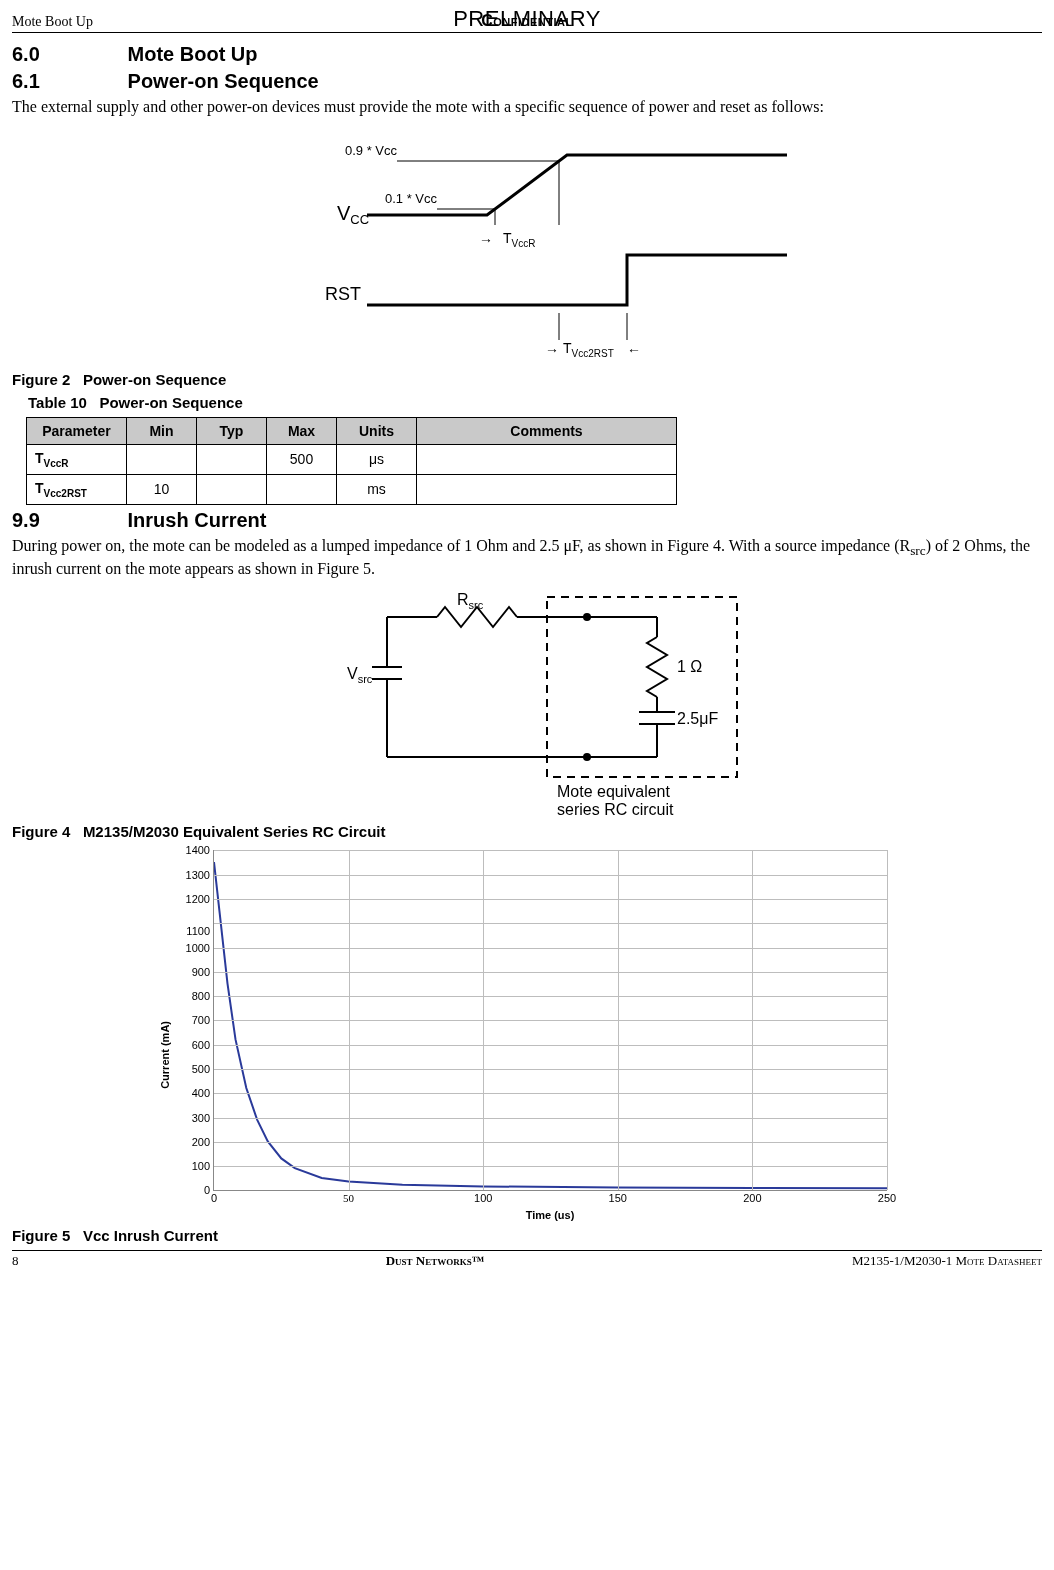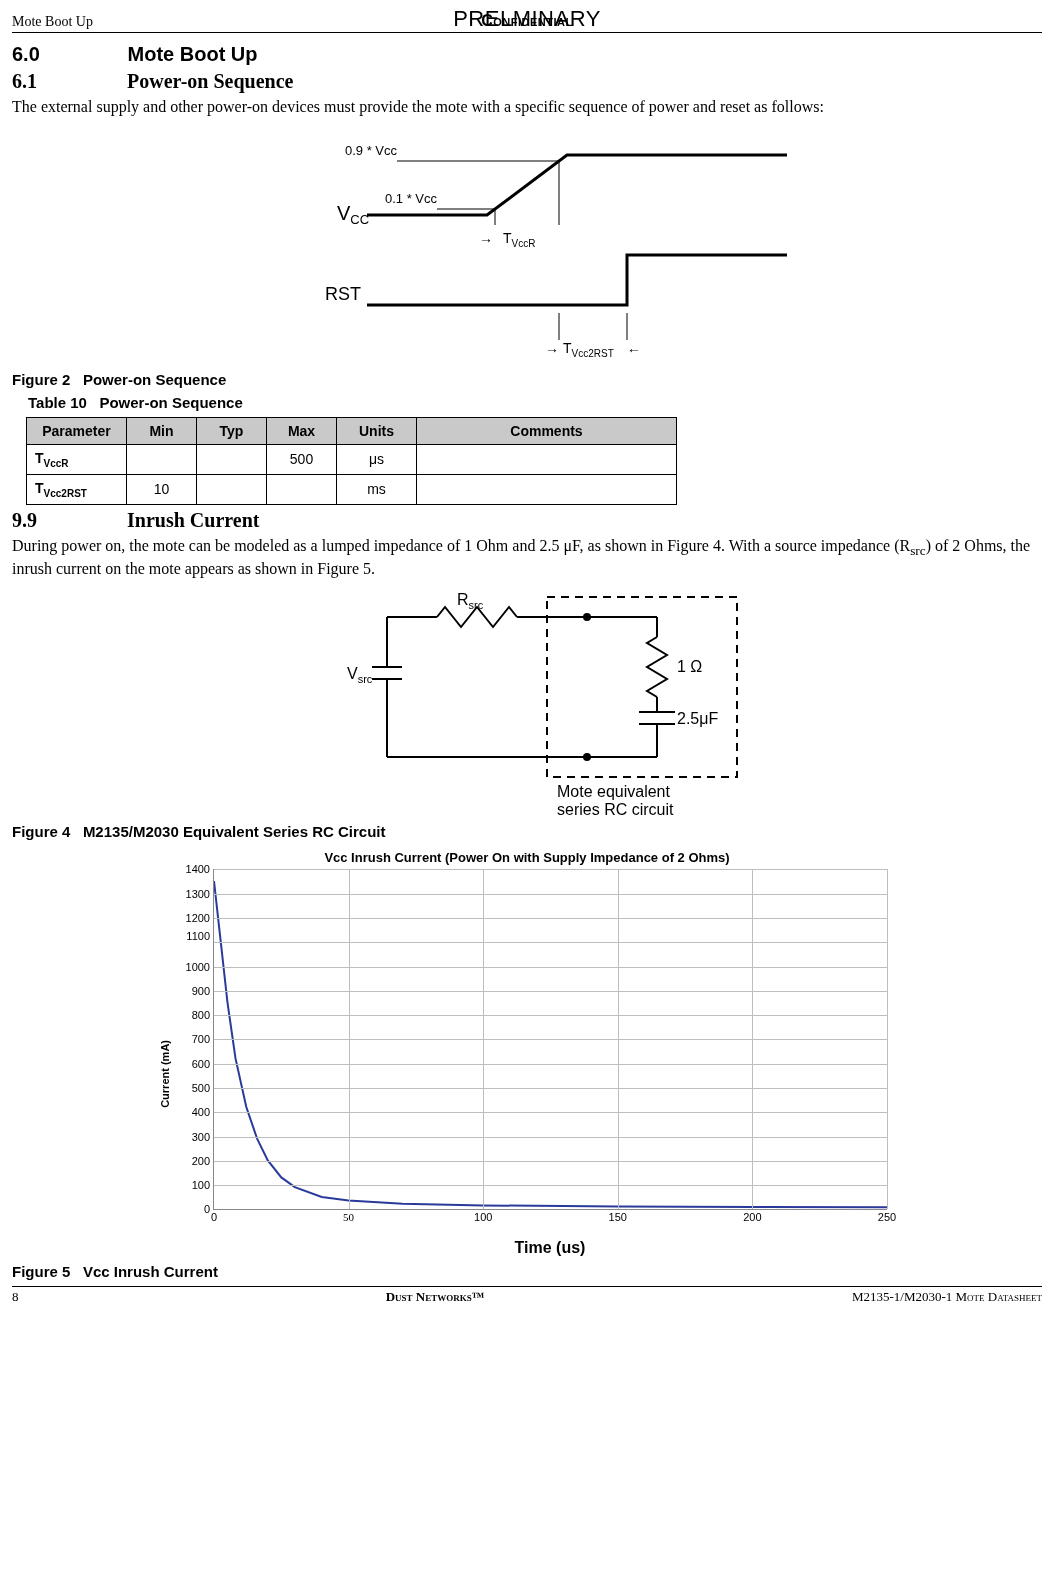--- a/index.html
+++ b/index.html
@@ -35,21 +35,21 @@
   }
   hr.thick { border: none; border-top: 1.5px solid #000; margin: 2px 0 8px 0; }
   hr.thin  { border: none; border-top: 1px solid #000; margin: 4px 0 2px 0; }
   h1.sec {
     font-family: Verdana, Geneva, sans-serif;
     font-weight: bold;
     font-size: 20px;
     margin: 10px 0 4px 0;
   }
   h2.sub {
-    font-family: Liberation Serif, serif;
+    font-family: Liberation Sans, sans-serif;
     font-weight: bold;
     font-size: 20px;
     margin: 4px 0 2px 0;
   }
   .numcol { display:inline-block; width: 110px; }
   p.body { margin: 4px 0 8px 0; line-height: 1.25; }
   .fig-caption, .tbl-caption {
     font-family: Arial, Helvetica, sans-serif;
     font-weight: bold;
     font-size: 15px;
@@ -105,22 +105,22 @@
   .ytick { position:absolute; right: 100%; padding-right: 4px; font-size: 11px; font-family: Arial,sans-serif; transform: translateY(-50%); }
   .xtick { position:absolute; top: 100%; padding-top: 2px; font-size: 11px; font-family: Arial,sans-serif; transform: translateX(-50%);}
   .ylabel-rot {
     position:absolute; left:-2px; top:50%;
     transform: translate(-100%,-50%) rotate(-90deg);
     transform-origin: right center;
     font-family: Arial,sans-serif; font-weight:bold; font-size:11px;
     white-space: nowrap;
   }
   .xlabel-c {
-    text-align:center; font-family: Arial,sans-serif; font-weight:bold; font-size:16px;
-    margin-top: 29px; margin-left:46px;
+    text-align:center; font-family: Arial,sans-serif; font-weight:bold; font-size:11px;
+    margin-top: 18px; margin-left:46px;
   }
   .curve-svg { position:absolute; inset:0; width:100%; height:100%; }
   
   .footer-row {
     display:flex; justify-content: space-between;
     font-size: 13px;
     font-family: "Times New Roman", Times, serif;
     margin-top: 2px;
   }
   .footer-center { font-variant: small-caps; }
@@ -296,21 +296,20 @@
       <text x="270" y="210">Mote equivalent</text>
       <text x="270" y="228">series RC circuit</text>
     </g>
   </svg>
 </div>
 <div class="fig-caption">
   <span>Figure 4</span>&nbsp;&nbsp;&nbsp;<span>M2135/M2030 Equivalent Series RC Circuit</span>
 </div>
 
 <div class="chart-wrap">
-  <div class="chart-title">Vcc Inrush Current (Power On with Supply Impedance of 2 Ohms)</div>
   <div style="position:relative;">
     <div class="ylabel-rot">Current (mA)</div>
     <div class="chart-area" id="chart-area">
       <svg class="curve-svg" id="curve-svg" preserveAspectRatio="none" viewBox="0 0 673 340">
           <path d="M 0.0 12.1 L 5.4 60.7 L 13.5 133.6 L 21.5 189.4 L 32.3 238.0 L 43.1 269.6 L 53.8 291.4 L 67.3 308.4 L 80.8 318.1 L 107.7 327.9 L 134.6 331.5 L 188.4 334.7 L 269.2 336.4 L 403.8 337.6 L 538.4 338.1 L 673.0 338.3" fill="none" stroke="#2a3a9a" stroke-width="2"></path>
         </svg>
     <div class="ytick" style="top: 340px;">0</div>
         <div class="gridline-h" style="top: 315.714px;"></div>
         <div class="ytick" style="top: 315.714px;">100</div>
         <div class="gridline-h" style="top: 291.429px;"></div>
@@ -325,21 +324,21 @@
         <div class="ytick" style="top: 194.286px;">600</div>
         <div class="gridline-h" style="top: 170px;"></div>
         <div class="ytick" style="top: 170px;">700</div>
         <div class="gridline-h" style="top: 145.714px;"></div>
         <div class="ytick" style="top: 145.714px;">800</div>
         <div class="gridline-h" style="top: 121.429px;"></div>
         <div class="ytick" style="top: 121.429px;">900</div>
         <div class="gridline-h" style="top: 97.1429px;"></div>
         <div class="ytick" style="top: 97.1429px;">1000</div>
         <div class="gridline-h" style="top: 72.8571px;"></div>
-        <div class="ytick" style="top: 67px;">1100</div>
+        <div class="ytick" style="top: 81px;">1100</div>
         <div class="gridline-h" style="top: 48.5714px;"></div>
         <div class="ytick" style="top: 48.5714px;">1200</div>
         <div class="gridline-h" style="top: 24.2857px;"></div>
         <div class="ytick" style="top: 24.2857px;">1300</div>
         <div class="gridline-h" style="top: 0px;"></div>
         <div class="ytick" style="top: 0px;">1400</div>
         <div class="xtick" style="left: 0px;">0</div>
         <div class="gridline-v" style="left: 134.6px;"></div>
         <div class="xtick" style="left: 134.6px; font-family: Liberation Serif, serif;">50</div>
         <div class="gridline-v" style="left: 269.2px;"></div>

